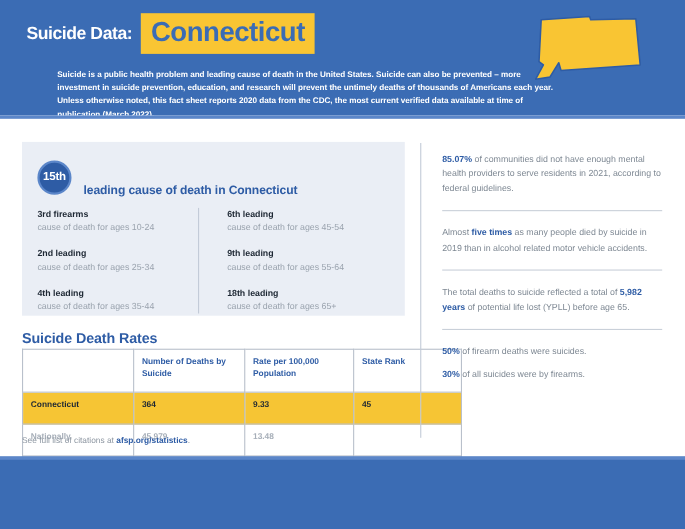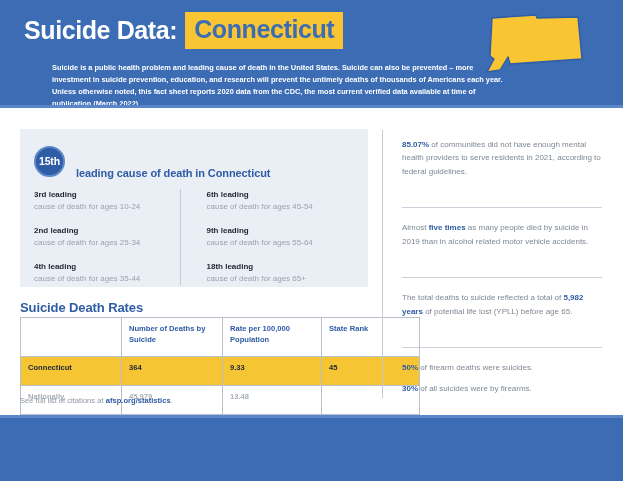--- a/index.html
+++ b/index.html
@@ -38,21 +38,21 @@
   }
   .title-row {
     position: absolute;
     left: 24px; top: 12px;
     display: flex;
     align-items: center;
     gap: 8px;
   }
   .title-main {
     color: #ffffff;
-    font-size: 25px;
+    font-size: 16px;
     font-weight: bold;
     letter-spacing: -0.4px;
     line-height: 1;
   }
   .title-state {
     background: #f9c533;
     color: #3b6cb4;
     font-size: 25px;
     font-weight: bold;
     letter-spacing: -0.4px;
@@ -214,21 +214,21 @@
   
   .right-col {
     position: absolute;
     left: 402px; top: 138px;
     width: 200px;
   }
   .fact {
     color: #7e8893;
     font-size: 8px;
     line-height: 1.68;
-    padding-bottom: 29px;
+    padding-bottom: 13px;
     border-bottom: 1px solid #c9d0d9;
     margin-bottom: 13px;
   }
   .fact:last-child {
     border-bottom: none;
     margin-bottom: 0;
     padding-bottom: 0;
   }
   .fact b {
     color: #2e5ca5;
@@ -272,21 +272,21 @@
   <div class="left-col">
 
     <div class="lead-card">
       <div class="lead-head">
         <div class="badge">15th</div>
         <div class="lead-head-text">leading cause of death in Connecticut</div>
       </div>
       <div class="lead-grid">
         <div class="lead-col">
           <div class="lead-item">
-            <div class="rank">3rd leading</div>
+            <div class="rank">3rd firearms</div>
             <div class="desc">cause of death for ages 10-24</div>
           </div>
           <div class="lead-item">
             <div class="rank">2nd leading</div>
             <div class="desc">cause of death for ages 25-34</div>
           </div>
           <div class="lead-item">
             <div class="rank">4th leading</div>
             <div class="desc">cause of death for ages 35-44</div>
           </div>

